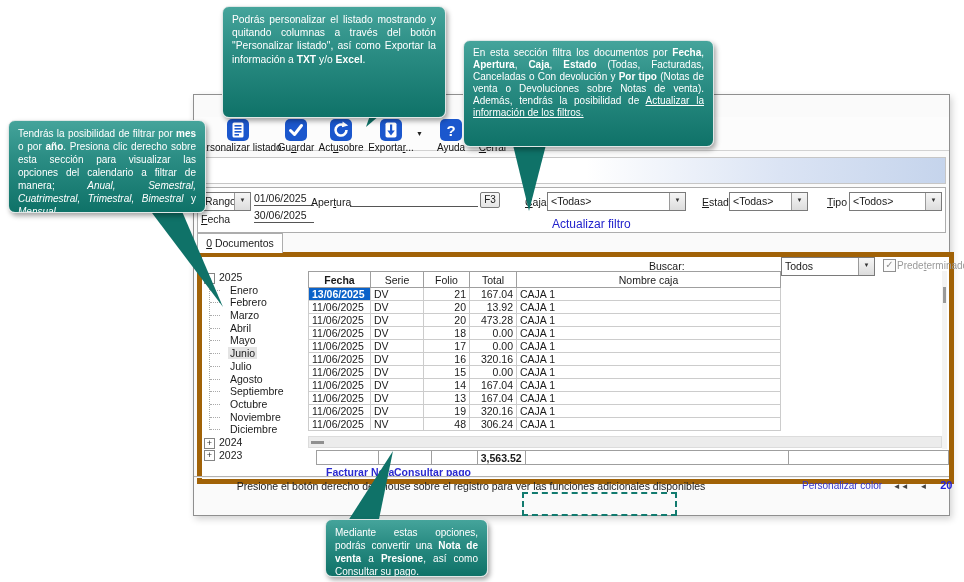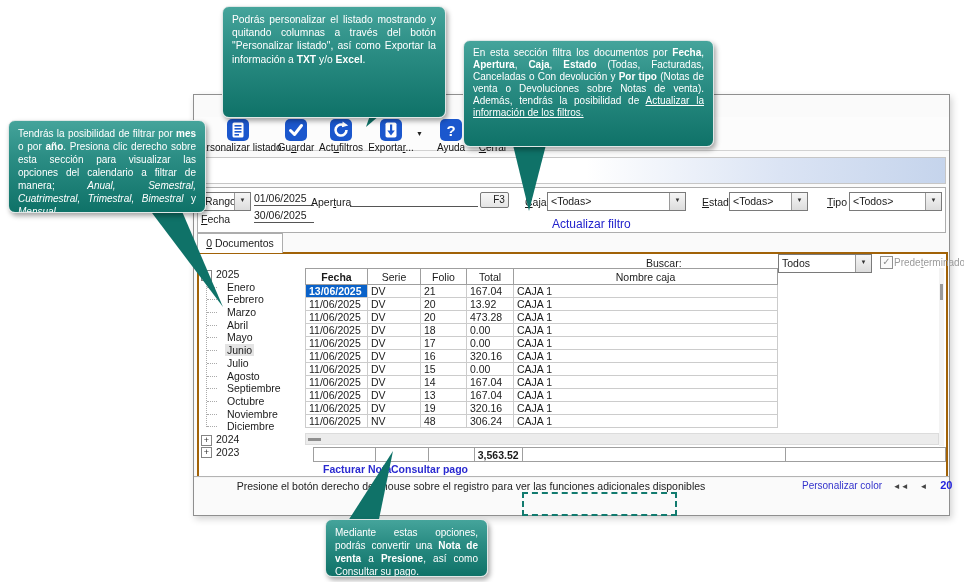--- a/index.html
+++ b/index.html
@@ -39,40 +39,40 @@
   .flabel{position:absolute;font-size:10.5px;white-space:nowrap;}
   .btn3d{position:absolute;background:linear-gradient(#f8f8f8,#e4e4e4);border:1px solid #7a7a7a;border-radius:2px;
     font-size:10px;text-align:center;}
   .link{color:#2222cc;font-size:12px;white-space:nowrap;cursor:pointer;}
 
   
   .tab{position:absolute;left:3px;top:138px;width:86px;height:20px;background:#fff;border:1px solid #adadad;border-bottom:none;z-index:2;
     text-align:center;font-size:10.5px;padding-top:3px;box-sizing:border-box;}
 
   
-  .cpanel{position:absolute;left:3px;top:157px;width:747px;height:222px;border:2px solid #a16207;background:#fff;}
+  .cpanel{position:absolute;left:3px;top:157px;width:747px;height:222px;border:5px solid #a16207;background:#fff;}
 
   
   .tree{position:absolute;left:2px;top:14px;width:102px;font-size:10.5px;}
   .tnode{height:12.7px;line-height:12.7px;white-space:nowrap;}
   .expander{display:inline-block;width:9px;height:9px;border:1px solid #848484;background:#fff;font-size:9px;line-height:8px;
     text-align:center;vertical-align:middle;margin-right:4px;color:#333;}
   .tchildren{position:relative;}
   .tchildren::before{content:"";position:absolute;left:5px;top:-2px;bottom:6px;border-left:1px dotted #aaa;}
   .tnode.month{padding-left:24px;position:relative;}
   .tnode.month::before{content:"";position:absolute;left:6px;top:6px;width:10px;border-top:1px dotted #aaa;}
   .tnode.month .mlabel{padding:0 2px;}
   .tnode.month .mlabel.sel{background:#e4e4e4;}
 
   
   .grid{position:absolute;left:106px;top:14px;border-collapse:collapse;table-layout:fixed;background:#fff;}
   .grid th{border:1px solid #9f9f9f;height:15px;font-weight:normal;font-size:10.5px;padding:0 2px;background:#fff;}
   .grid th.hb{font-weight:bold;}
   .grid td{border:1px solid #cccccc;height:12px;font-size:10.5px;padding:0 3px;overflow:hidden;white-space:nowrap;}
-  .grid td.rt{}
+  .grid td.rt{text-align:right;}
   .grid td.sel{background:#0a62c9;color:#fff;font-weight:bold;}
   .vscroll{position:absolute;right:2px;top:14px;width:5px;height:178px;background:#f3f3f3;}
   .vthumb{position:absolute;left:1px;top:16px;width:3px;height:16px;background:#9a9a9a;}
   .hscroll{position:absolute;left:106px;top:179px;width:634px;height:12px;background:#ececec;border:1px solid #dcdcdc;box-sizing:border-box;}
   .hthumb{position:absolute;left:2px;top:4px;width:13px;height:3px;background:#8f8f8f;}
   .gfooter{position:absolute;left:114px;top:193px;border-collapse:collapse;table-layout:fixed;background:#fff;}
   .gfooter td{border:1px solid #9f9f9f;height:13px;font-size:10.5px;padding:0 3px;}
   .gfooter td.rt{text-align:right;font-weight:bold;}
   .grid-links{position:absolute;top:209px;font-size:10.5px;font-weight:bold;color:#2a2ad0;}
 
@@ -126,21 +126,21 @@
       </span>
       <span class="tlabel"><span>Gu</span><span class="u">a</span><span>rdar</span></span>
     </div>
     <div class="tbtn" style="left:121px;width:52px;">
       <span class="tico">
         <svg width="22" height="22" viewBox="0 0 22 22">
             <path d="M16.5 11 a5.5 5.5 0 1 1 -2.4 -4.5" stroke="#fff" stroke-width="2.6" fill="none"></path>
             <polygon points="12.6,2.6 18.2,6.6 11.9,8.3" fill="#fff"></polygon>
           </svg>
       </span>
-      <span class="tlabel"><span>Act</span><span class="u">u</span><span>filtros</span></span>
+      <span class="tlabel"><span>Act</span><span class="u">u</span><span>sobre</span></span>
     </div>
     <div class="tbtn" style="left:174px;width:46px;">
       <span class="tico">
         <svg width="22" height="22" viewBox="0 0 22 22">
             <rect x="5.5" y="3.5" width="11" height="15" rx="1.8" fill="#fff"></rect>
             <rect x="10" y="5.5" width="2.2" height="6.5" fill="#1b57cd"></rect>
             <polygon points="11,16.5 7.3,11.5 14.8,11.5" fill="#1b57cd"></polygon>
           </svg>
       </span>
       <span class="tlabel"><span>Exporta</span><span class="u">r</span><span>...</span></span>
@@ -169,21 +169,21 @@
   <div class="fpanel">
     <div class="combo" style="left:3px;top:4px;width:48px;">
       <span class="combo-val">Rango</span>
       <span class="combo-btn">▼</span>
     </div>
     <div class="flabel" style="left:3px;top:25px;"><span class="u">F</span><span>echa</span></div>
     <div class="flatfield" style="left:56px;top:4px;width:60px;">01/06/2025</div>
     <div class="flatfield" style="left:56px;top:21px;width:60px;">30/06/2025</div>
     <div class="flabel" style="left:113px;top:8px;"><span>Aper</span><span class="u">t</span><span>ura</span></div>
     <div class="flatfield" style="left:152px;top:5px;width:128px;"></div>
-    <div class="btn3d" style="left:282px;top:4px;width:18px;height:14px;line-height:13px;padding-left:9px;">F3</div>
+    <div class="btn3d" style="left:282px;top:4px;width:18px;height:14px;line-height:13px;">F3</div>
     <div class="flabel" style="left:327px;top:8px;"><span class="u">C</span><span>aja</span></div>
     <div class="combo" style="left:349px;top:4px;width:137px;">
       <span class="combo-val">&lt;Todas&gt;</span>
       <span class="combo-btn">▼</span>
     </div>
     <div class="flabel" style="left:504px;top:8px;"><span class="u">E</span><span>stado</span></div>
     <div class="combo" style="left:531px;top:4px;width:77px;">
       <span class="combo-val">&lt;Todas&gt;</span>
       <span class="combo-btn">▼</span>
     </div>

